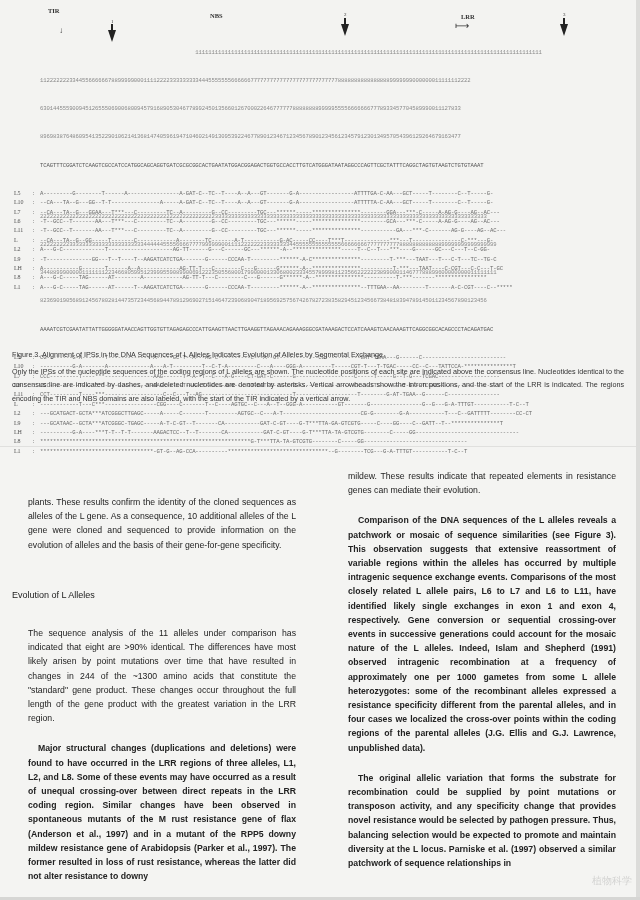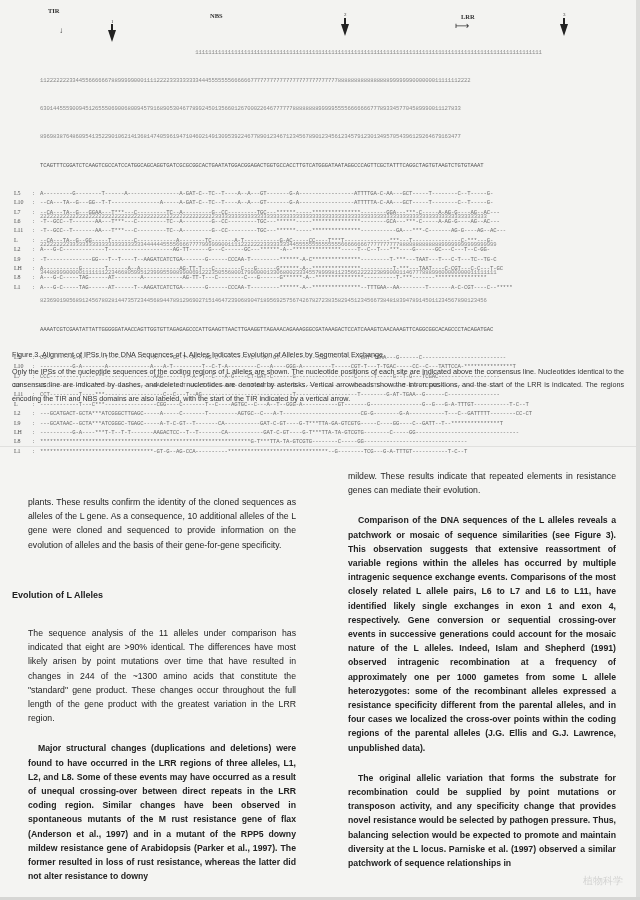--- a/index.html
+++ b/index.html
@@ -55,24 +55,24 @@
   .text-col {
     position: absolute; top: 479px; width: 300px;
     font-size: 8.7px; line-height: 14.2px; color: #222;
     text-align: justify;
   }
   .col-left { left: 12px; }
   .col-right { left: 332px; top: 453px; }
   .para { margin: 16px; }
   .indent { text-indent: 10px; font-weight: bold; }
   .section-heading {
-    font-weight: bold; font-size: 9px; margin: 36px 0 24px 0;
+    font-weight: normal; font-size: 9px; margin: 36px 0 24px 0;
   }
   .watermark {
-    position: absolute; right: 17px; bottom: 12px;
+    position: absolute; right: 8px; bottom: 12px;
     font-size: 10px; color: rgba(150,150,150,0.35);
   }
   .bottom-shadow {
     position: absolute; left: 0; bottom: 0; width: 640px; height: 3px; background: #d6d6d4;
   }
   .right-border { position: absolute; right: 0; top: 0; width: 4px; height: 900px; background: #dcdcda; }
 </style>
 </head>
 <body>
 

